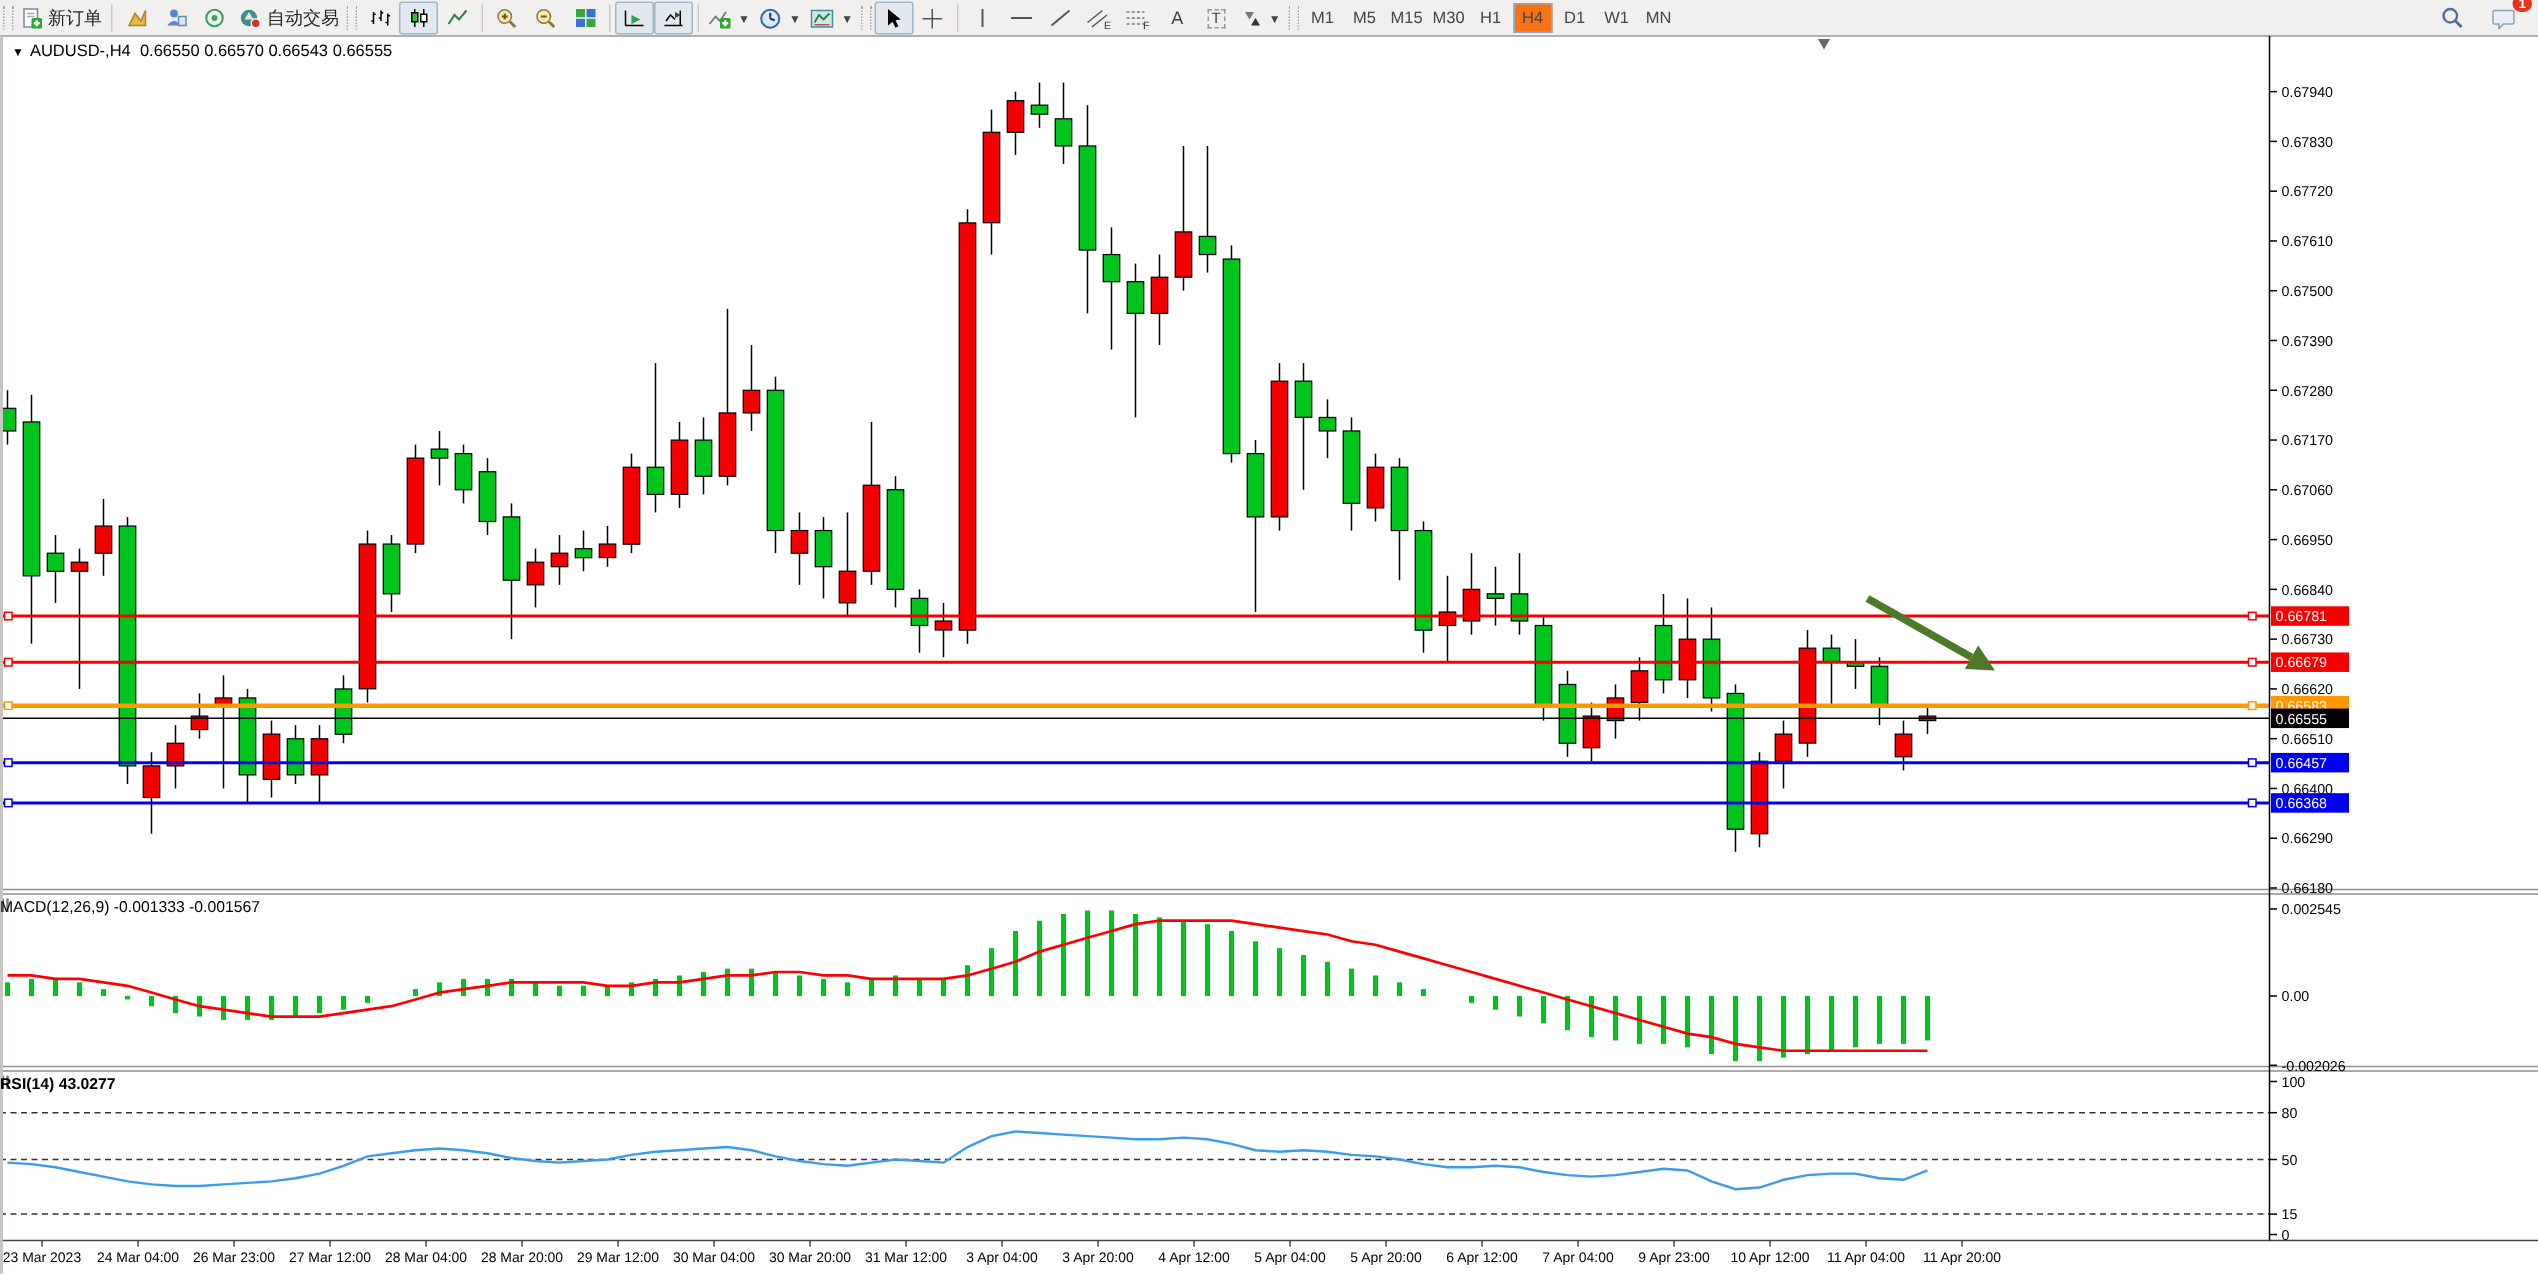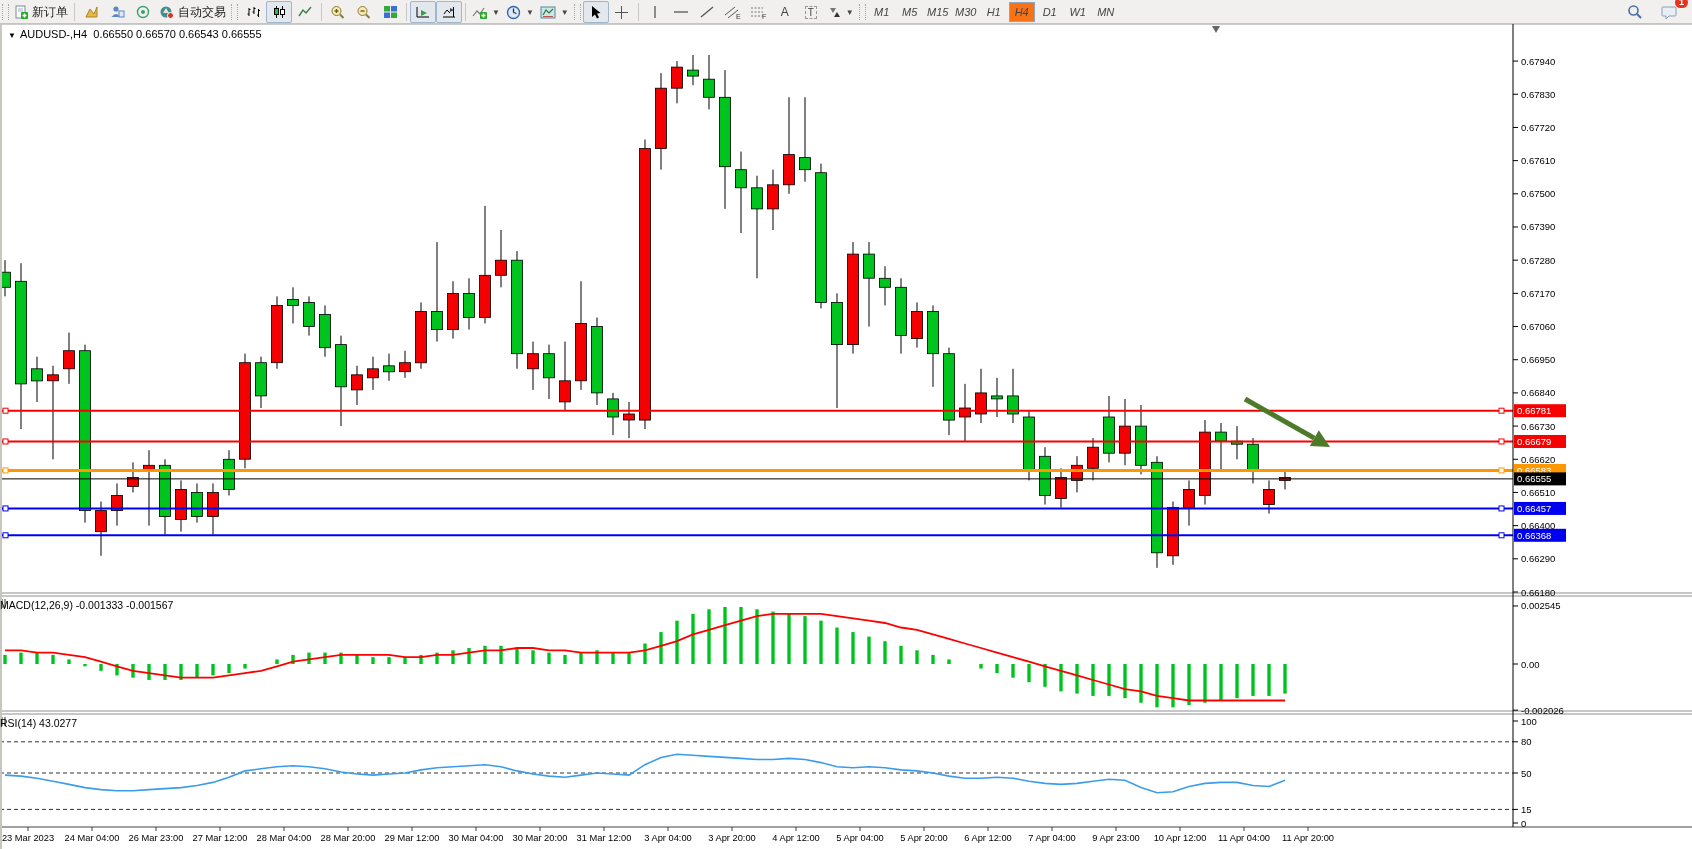--- a/index.html
+++ b/index.html
@@ -223,21 +223,21 @@
   </div>
   <div class="tbtn">
     <svg width="15" height="14">
       <polygon points="3,3 9,3 6,8" fill="#777"></polygon>
       <polygon points="8,11 14,11 11,6" fill="#333" transform="translate(-1,1)"></polygon>
     </svg>
     <span class="caret">▼</span>
   </div>
 
   <div class="grip"></div>
-  <div class="tf-container" style="display:flex;align-items:center;font-style:italic;">
+  <div class="tf-container" style="display:flex;align-items:center;">
       <div class="tf">M1</div>
       <div class="tf">M5</div>
       <div class="tf">M15</div>
       <div class="tf">M30</div>
       <div class="tf">H1</div>
       <div class="tf active">H4</div>
       <div class="tf">D1</div>
       <div class="tf">W1</div>
       <div class="tf">MN</div>
     </div>
@@ -672,13 +672,13 @@
       <line x1="5" y1="599" x2="5" y2="608" stroke="#777" stroke-width="1.5"></line>
       <line x1="2" y1="717" x2="2" y2="726" stroke="#777" stroke-width="1.5"></line>
       <line x1="5" y1="717" x2="5" y2="726" stroke="#777" stroke-width="1.5"></line>
     </g>
   </svg>
 
 <div class="chart-header">
   <span class="tri">▼</span><span>AUDUSD-,H4</span>&nbsp;&nbsp;<span>0.66550</span> <span>0.66570</span> <span>0.66543</span> <span>0.66555</span>
 </div>
 <div class="ind-label" style="top:599px;">MACD(12,26,9) -0.001333 -0.001567</div>
-<div class="ind-label" style="top:717px;">RSI(14) 43.0277</div>
+<div class="ind-label" style="top:717px;font-weight:bold;">RSI(14) 43.0277</div>
 
 </body></html>

